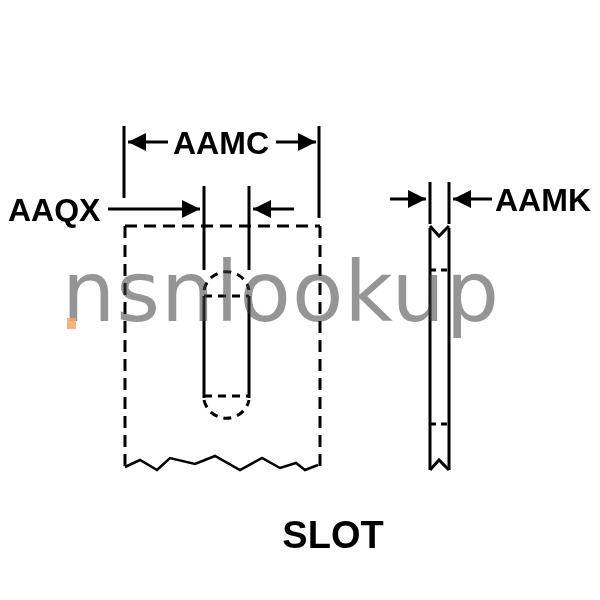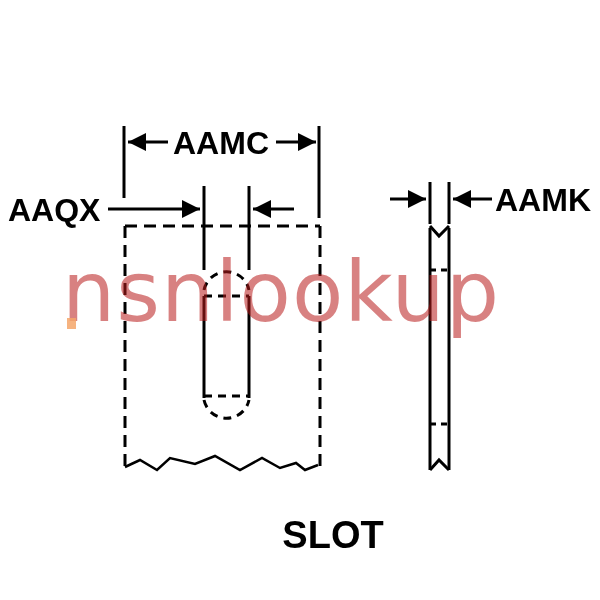--- a/index.html
+++ b/index.html
@@ -1,20 +1,20 @@
 <!DOCTYPE html>
 <html><head>
   <meta charset="utf-8">
   <style>
     html, body { margin: 0; padding: 0; background: #ffffff; }
     body { width: 600px; height: 600px; position: relative; overflow: hidden; }
     #stage { position: absolute; left: 0; top: 0; width: 600px; height: 600px; }
     svg text { font-family: "Liberation Sans", sans-serif; font-weight: bold; }
     .watermark { position: absolute; left: 62px; top: 250px; font-family: "DejaVu Sans", sans-serif;
-      font-size: 84px; color: #b91c1c; opacity: 0.55; letter-spacing: 1px; line-height: 1; }
+      font-size: 84px; color: #404040; opacity: 0.55; letter-spacing: 1px; line-height: 1; }
     .wm-dot { position: absolute; left: 67px; top: 318px; width: 9px; height: 11px; background: #f4a66a; opacity: 0.85; }
   </style>
 </head>
 <body>
 
 <div id="stage">
   <svg width="600" height="600" viewBox="0 0 600 600" xmlns="http://www.w3.org/2000/svg">
     <defs>
       <marker id="arrow" viewBox="0 0 10 10" refX="10" refY="5" markerWidth="8" markerHeight="6" orient="auto-start-reverse">
         <path d="M0,0 L10,5 L0,10 z" fill="#000"></path>

